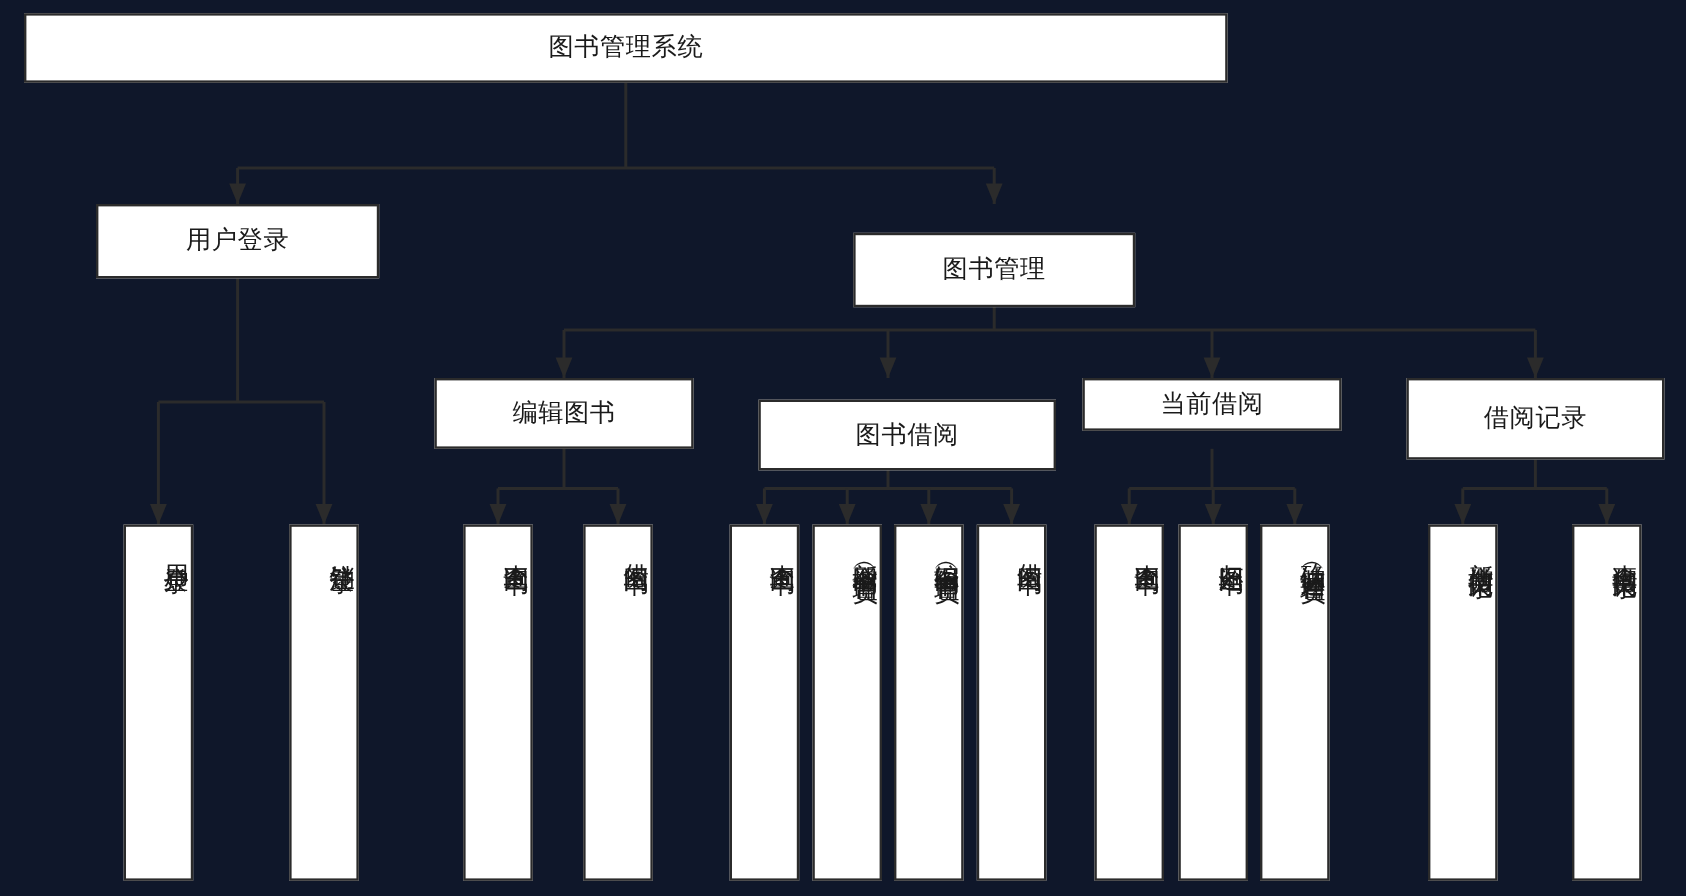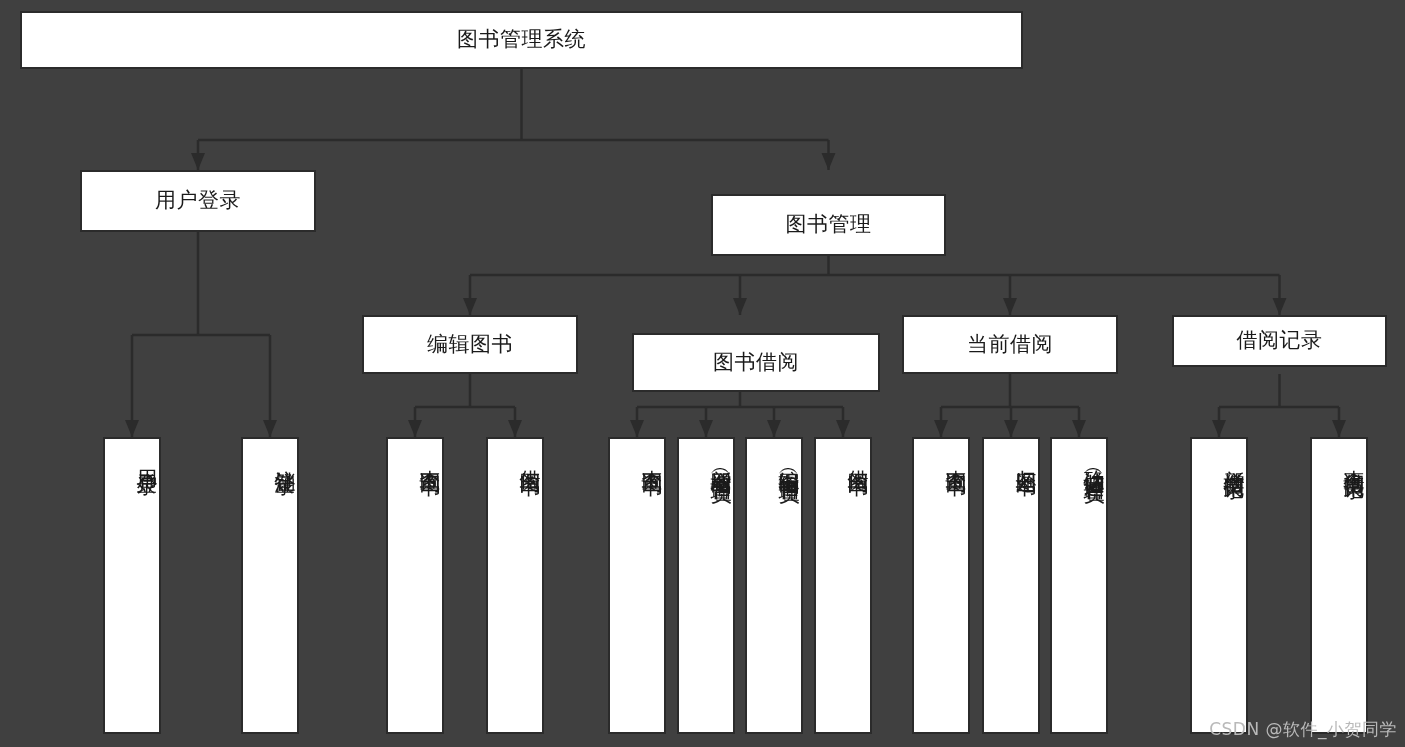--- a/index.html
+++ b/index.html
@@ -7,21 +7,21 @@
     padding: 0;
     background: #ffffff;
   }
   body {
     font-family: "DejaVu Sans", "Liberation Sans", sans-serif;
   }
   #canvas {
     position: relative;
     width: 1405px;
     height: 747px;
-    background: #404040;
+    background: #0f172a;
     overflow: hidden;
   }
   .node {
     position: absolute;
     box-sizing: border-box;
     border: 2px solid #2b2b2b;
     background: #ffffff;
     display: flex;
     align-items: center;
     justify-content: center;
@@ -131,24 +131,24 @@
       </div>
       <div class="node horizontal" style="left: 711px; top: 170px; width: 235px; height: 62px; margin-top: 24px;">
         <span class="label">图书管理</span>
       </div>
       <div class="node horizontal" style="left: 362px; top: 315px; width: 216px; height: 59px;">
         <span class="label">编辑图书</span>
       </div>
       <div class="node horizontal" style="left: 632px; top: 333px; width: 248px; height: 59px; font-family: Liberation Serif, serif;">
         <span class="label">图书借阅</span>
       </div>
-      <div class="node horizontal" style="left: 902px; top: 315px; width: 216px; height: 59px;">
+      <div class="node horizontal" style="left: 902px; top: 315px; width: 216px; height: 44px;">
         <span class="label">当前借阅</span>
       </div>
-      <div class="node horizontal" style="left: 1172px; top: 315px; width: 215px; height: 52px;">
+      <div class="node horizontal" style="left: 1172px; top: 315px; width: 215px; height: 68px;">
         <span class="label">借阅记录</span>
       </div>
       <div class="node vertical" style="left: 103px; top: 437px; width: 58px; height: 297px;">
         <span class="label">用户登录</span>
       </div>
       <div class="node vertical" style="left: 241px; top: 437px; width: 58px; height: 297px;">
         <span class="label">注销登录</span>
       </div>
       <div class="node vertical" style="left: 386px; top: 437px; width: 58px; height: 297px;">
         <span class="label">查询图书</span>
@@ -177,14 +177,13 @@
       <div class="node vertical" style="left: 1050px; top: 437px; width: 58px; height: 297px;">
         <span class="label">确认归还（管理员）</span>
       </div>
       <div class="node vertical" style="left: 1190px; top: 437px; width: 58px; height: 297px;">
         <span class="label">新增借阅记录</span>
       </div>
       <div class="node vertical" style="left: 1310px; top: 437px; width: 58px; height: 297px;">
         <span class="label">查询借阅记录</span>
       </div>
     </div>
-  <div class="watermark">CSDN @软件_小贺同学</div>
 </div>
 
 </body></html>

